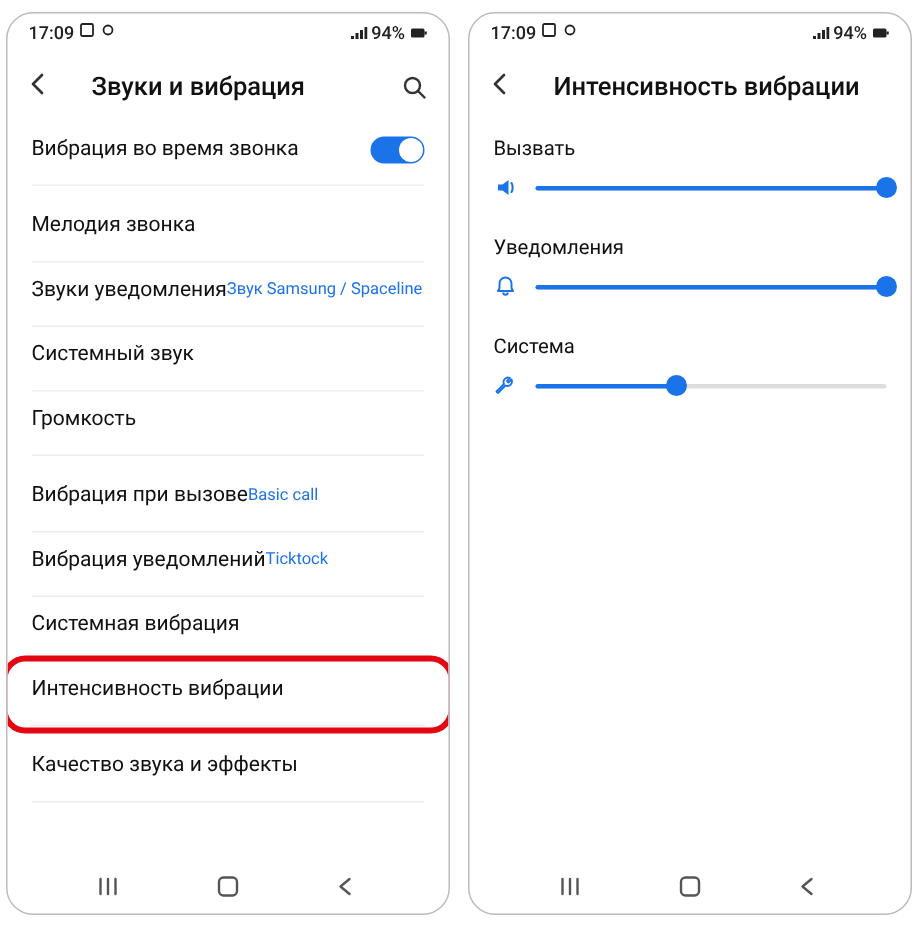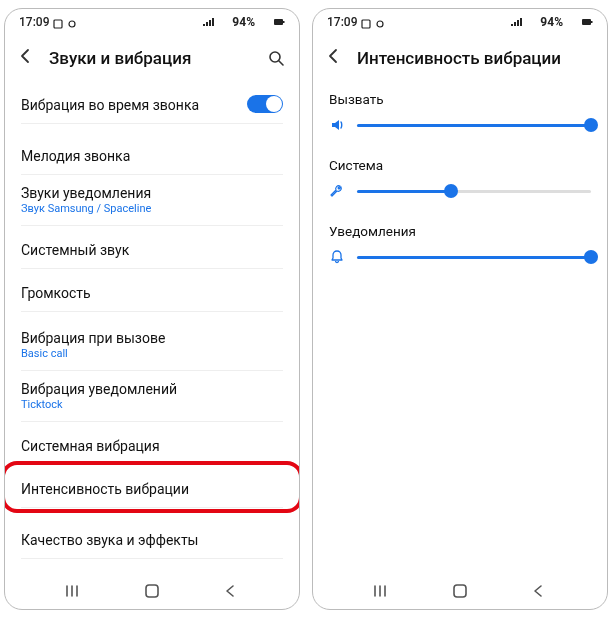--- a/index.html
+++ b/index.html
@@ -26,59 +26,59 @@
     .status-bar {
       height: 26px;
       display: flex;
       align-items: center;
       justify-content: space-between;
       padding: 0 14px;
       font-size: 12px;
       font-weight: 500;
       color: #222;
     }
-    .status-left { display: flex; align-items: flex-end; gap: 4px; }
-    .status-right { display: flex; align-items: center; gap: 18px; font-weight: bold; }
+    .status-left { display: flex; align-items: flex-start; gap: 4px; }
+    .status-right { display: flex; align-items: center; gap: 3px; }
     .status-icon { display: inline-flex; }
     .app-header {
       height: 46px;
       display: flex;
       align-items: center;
       padding: 0 12px;
-      gap: 14px;
+      gap: 26px;
     }
     .app-header .title {
       font-size: 17px;
       font-weight: 500;
       color: #111;
       flex: 1;
     }
     .search-btn { width: 22px; height: 22px; display: flex; align-items: center; justify-content: center; }
     .content {
       flex: 1;
       overflow: hidden;
       position: relative;
     }
     .row {
       padding: 10px 16px;
       display: flex;
-      align-items: flex-end;
+      align-items: flex-start;
       justify-content: space-between;
       min-height: 42px;
     }
     .row-label {
       font-size: 14px;
       color: #111;
     }
     .row-sub {
       font-size: 11px;
       color: #1a73e8;
       margin-top: 1px;
     }
-    .row-col { display: flex; flex-direction: column; }
+    .row-col { display: flex; flex-direction: row; }
     .divider {
       height: 1px;
       background: #eee;
       margin: 0 16px;
     }
     .gap { height: 8px; }
     .toggle {
       width: 36px; height: 18px; border-radius: 9px; background: #1a73e8;
       position: relative;
     }
@@ -322,49 +322,49 @@
             </svg>
           </span>
         <div class="slider">
           <div class="slider-fill" style="width:100%"></div>
           <div class="slider-thumb" style="left:100%"></div>
         </div>
       </div>
     </div>
 
     <div class="slider-block">
+      <div class="slider-label">Уведомления</div>
+      <div class="slider-row">
+        <span class="slider-icon">
+            <svg width="16" height="16" viewBox="0 0 16 16">
+              <path d="M8 2c-2.5 0-4 2-4 4v3l-1 2h10l-1-2V6c0-2-1.5-4-4-4zM6.5 12a1.5 1.5 0 003 0" stroke="#1a73e8" stroke-width="1.3" fill="none" stroke-linejoin="round"></path>
+            </svg>
+          </span>
+        <div class="slider">
+          <div class="slider-fill" style="width:100%"></div>
+          <div class="slider-thumb" style="left:100%"></div>
+        </div>
+      </div>
+    </div>
+
+    <div class="slider-block">
       <div class="slider-label">Система</div>
       <div class="slider-row">
         <span class="slider-icon">
             <svg width="16" height="16" viewBox="0 0 16 16">
               <path d="M12 4a3 3 0 01-4 4L3 13l-1-1 5-5a3 3 0 014-4l-2 2 1 1 2-2z" stroke="#1a73e8" stroke-width="1.2" fill="none" stroke-linejoin="round"></path>
             </svg>
           </span>
         <div class="slider">
           <div class="slider-fill" style="width:40%"></div>
           <div class="slider-thumb" style="left:40%"></div>
         </div>
       </div>
     </div>
 
-    <div class="slider-block">
-      <div class="slider-label">Уведомления</div>
-      <div class="slider-row">
-        <span class="slider-icon">
-            <svg width="16" height="16" viewBox="0 0 16 16">
-              <path d="M8 2c-2.5 0-4 2-4 4v3l-1 2h10l-1-2V6c0-2-1.5-4-4-4zM6.5 12a1.5 1.5 0 003 0" stroke="#1a73e8" stroke-width="1.3" fill="none" stroke-linejoin="round"></path>
-            </svg>
-          </span>
-        <div class="slider">
-          <div class="slider-fill" style="width:100%"></div>
-          <div class="slider-thumb" style="left:100%"></div>
-        </div>
-      </div>
-    </div>
-
   </div>
 
   <div class="nav-bar">
     <span class="nav-item">
         <svg width="18" height="14" viewBox="0 0 18 14">
           <path d="M2 2v10M7 2v10M12 2v10" stroke="#555" stroke-width="1.6" stroke-linecap="round"></path>
         </svg>
       </span>
     <span class="nav-item">
         <svg width="16" height="16" viewBox="0 0 16 16">

